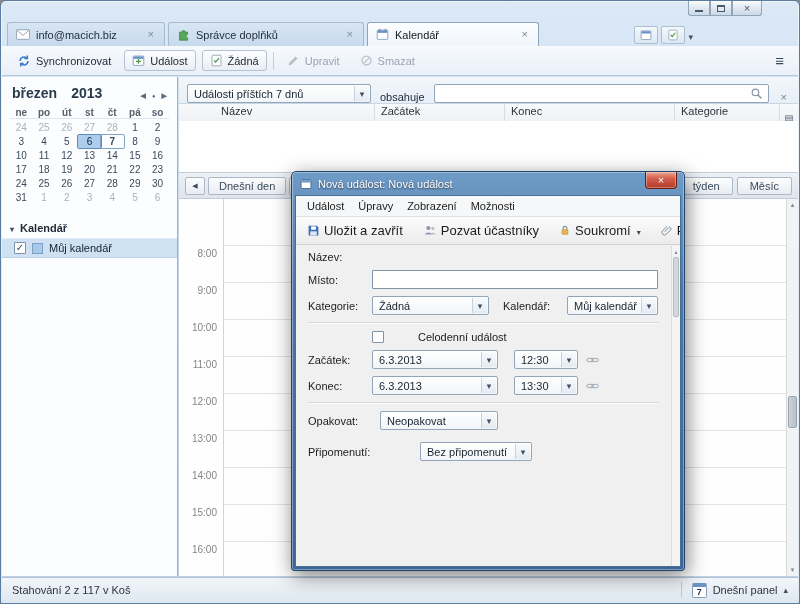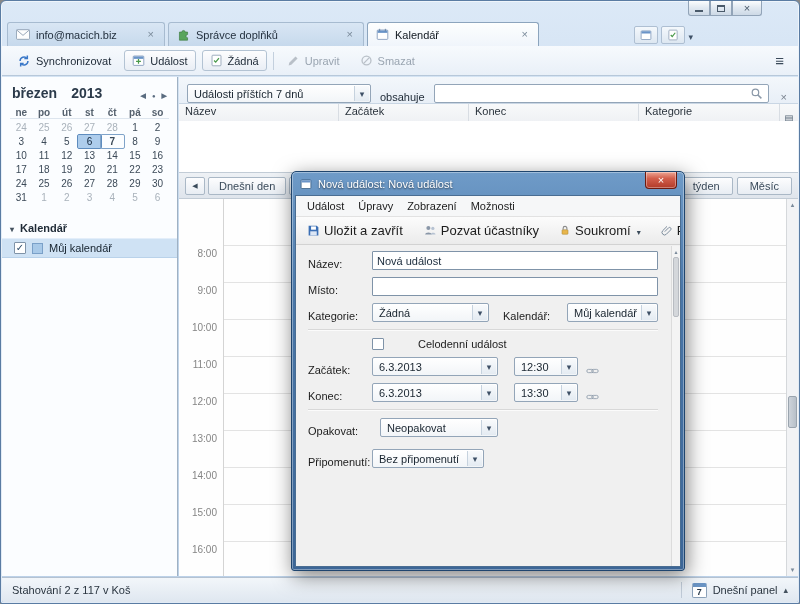--- a/index.html
+++ b/index.html
@@ -82,21 +82,21 @@
     display:flex; align-items:center; justify-content:center;
     border-left:1px solid #c6d2de; background:linear-gradient(#f8fafc,#e4ebf2); }
   .range-combo { width:184px; }
   .searchbox { flex:1; height:19px; border:1px solid #93a5b8; border-radius:2px; background:#fff;
     display:flex; align-items:center; padding:0 5px; }
   .searchbox input { flex:1; border:none; outline:none; font:11px "Liberation Sans",sans-serif; background:transparent; }
   .clear-btn { color:#78828e; font-size:11px; padding:0 3px; }
 
   .tableheader { position:absolute; top:27px; left:0; right:0; height:30px;
     background:linear-gradient(#f8f9fa,#e9ecf0); border-bottom:1px solid #cfd6dd;
-    display:flex; font-size:11px; color:#2a333c; }
+    display:flex; font-size:11px; color:#2a333c;padding-left:36px; }
   .th { padding:1px 6px; border-right:1px solid #d8dde3; overflow:hidden; white-space:nowrap; }
   .th1 { width:160px; } .th2 { width:130px; } .th3 { width:170px; } .th4 { flex:1; }
   .th-icon { width:18px; display:flex; align-items:center; justify-content:center; color:#5a6a7a; border-right:none; }
   .i-columns::before { content:"▤"; font-size:10px; }
 
   .listarea { position:absolute; top:44px; left:0; right:0; height:52px; background:#fff;
     border-bottom:1px solid #c2ccd6; }
 
   .dayheader { position:absolute; top:96px; left:0; right:0; height:26px;
     background:linear-gradient(#eef1f5,#dfe5ec); border-bottom:1px solid #c2ccd6;
@@ -150,35 +150,35 @@
   .dlg-menubar { height:21px; background:#f6f7f8; border-bottom:1px solid #e2e2e2;
     display:flex; align-items:center; padding:0 4px; font-size:11px; color:#1c1c1c; }
   .menu-item { padding:2px 7px; }
   .dlg-toolbar { height:28px; background:linear-gradient(#fcfcfc,#ebebeb); border-bottom:1px solid #d2d2d2;
     display:flex; align-items:center; padding:0 6px; gap:2px; font-size:13px; color:#1c1c1c; }
   .dbtn { display:flex; align-items:center; gap:4px; padding:3px 5px; border-radius:2px; white-space:nowrap; }
   .d-sep { width:1px; height:18px; background:#cdcdcd; margin:0 3px; }
   .dd-arrow::before { content:"▾"; font-size:8px; color:#3a4a5a; margin-left:2px; }
 
   .dlg-form { padding:6px 12px 0 12px; font-size:11px; color:#1c1c1c; position:relative; }
-  .frow { display:flex; align-items:flex-end; margin-bottom:7px; }
+  .frow { display:flex; align-items:center; margin-bottom:7px; }
   .frow > label { width:64px; flex-shrink:0; }
   .txt { height:19px; border:1px solid #7f93a8; background:#fff; padding:0 4px;
     font:11px "Liberation Sans",sans-serif; border-radius:1px; color:#203040; }
   .grow { flex:1; margin-right:10px; }
   .groove { height:2px; border-top:1px solid #d8d8d8; border-bottom:1px solid #fbfbfb; margin:1px 10px 7px 0; }
   .indent { padding-left:64px;gap:28px; }
   .cbx-label { margin-left:6px; }
   .sel-category { width:128px; } .cal-lbl { margin-left:14px; width:54px; flex-shrink:0; }
   .sel-calendar { flex:1; margin-right:10px; }
   .sel-date { width:126px; } .sel-time { width:64px; margin-left:16px; }
   .link-ic { margin-left:8px; display:flex; align-items:center; }
   .sel-repeat { width:118px; } .sel-reminder { width:112px; }
   .row-opakovat { margin-top:2px; margin-bottom:12px;gap:8px; }
-  .row-reminder { margin-bottom:3px; }
+  .row-reminder { margin-bottom:3px;gap:48px; }
   .frow.top { align-items:flex-start; }
   .frow.top > label { margin-top:3px; }
   textarea.desc { flex:1; margin-right:10px; height:74px; resize:none; border:1px solid #7f93a8;
     font:11px "Liberation Sans",sans-serif; border-radius:1px; }
   .dlg-scroll { position:absolute; top:50px; right:0; width:9px; bottom:0;
     background:#f4f4f4; border-left:1px solid #dcdcdc; }
   .dlg-scroll .vs-btn { height:10px; font-size:6px; }
   .dlg-thumb { position:absolute; top:11px; left:1px; right:1px; height:60px;
     background:#d4d7db; border:1px solid #b8bcc2; border-radius:2px; }
 
@@ -533,21 +533,20 @@
           <span>Připojit</span>
           <span class="dd-arrow"></span>
         </div>
         <div class="d-sep"></div>
 
       </div>
 
       <div class="dlg-form">
         <div class="frow">
           <label>Název:</label>
-          <input class="txt grow" value="Nová událost" style="">
         </div>
         <div class="frow">
           <label>Místo:</label>
           <input class="txt grow" style="">
         </div>
         <div class="frow">
           <label>Kategorie:</label>
           <div class="combo sel-category">
             <span>Žádná</span>
             <span class="arrow i-chevdown"></span>

